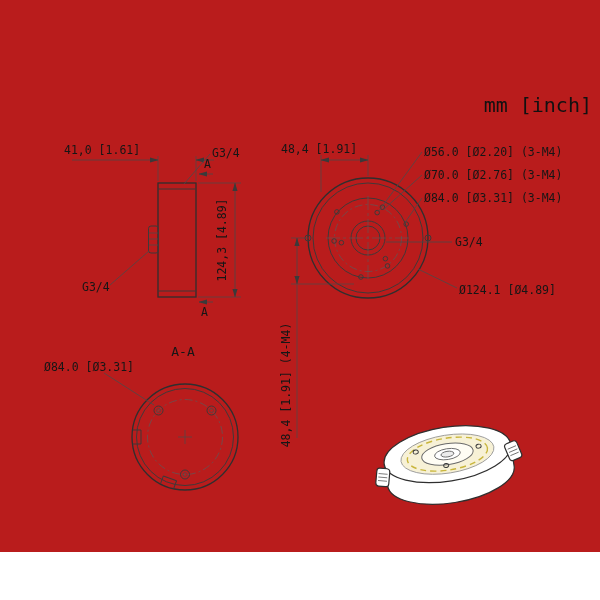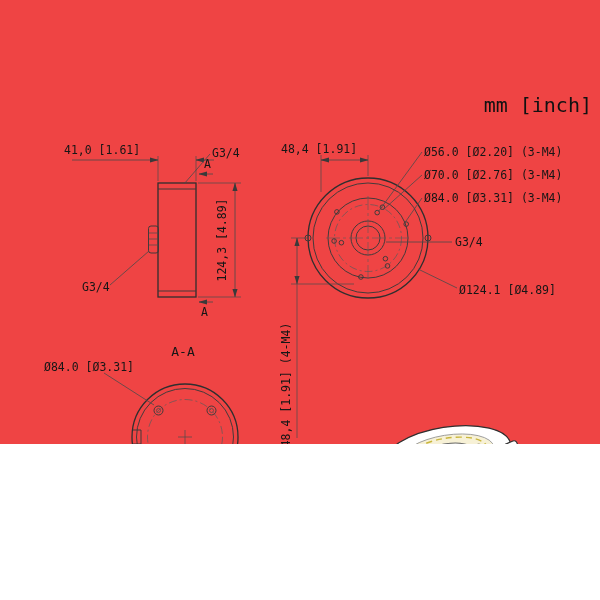--- a/index.html
+++ b/index.html
@@ -1,16 +1,16 @@
 <!DOCTYPE html>
 <html><head>
 <meta charset="utf-8">
 <style>
   html,body{margin:0;padding:0;background:#ffffff;}
-  #stage{width:600px;height:444px;position:relative;background:#ef4444;overflow:hidden;}
+  #stage{width:600px;height:552px;position:relative;background:#b91c1c;overflow:hidden;}
   svg{display:block;}
   .outline{fill:none;stroke:#2f2f2f;stroke-width:1.3;}
   .outline-f{fill:#ffffff;stroke:#2f2f2f;stroke-width:1.2;}
   .med{fill:none;stroke:#3a3a3a;stroke-width:0.95;}
   .thin{fill:none;stroke:#4a4a4a;stroke-width:0.7;}
   .dim{fill:none;stroke:#4a4a4a;stroke-width:0.8;}
   .bc{fill:none;stroke:#5a5a5a;stroke-width:0.7;stroke-dasharray:8 3 2 3;}
   .cl{fill:none;stroke:#5a5a5a;stroke-width:0.6;stroke-dasharray:14 3 3 3;}
   text.t{font:11.5px "DejaVu Sans Mono", monospace;fill:#161616;}
   text.sec{font:13px "DejaVu Sans Mono", monospace;fill:#161616;}

